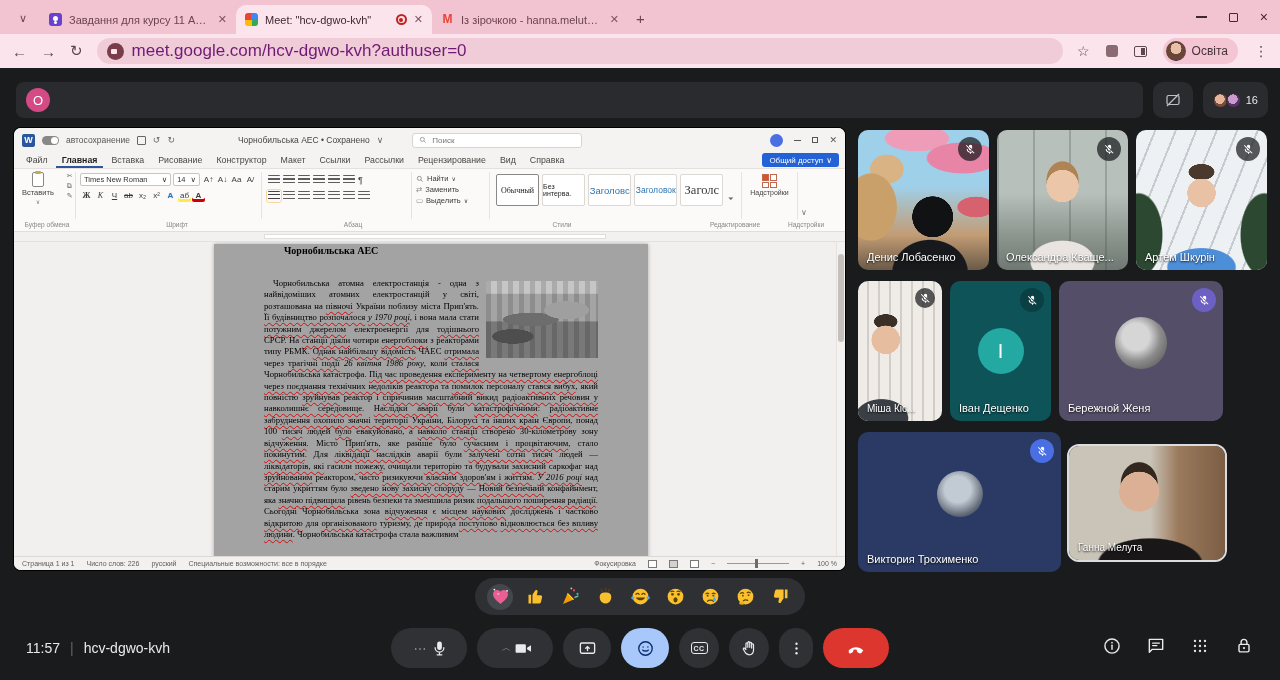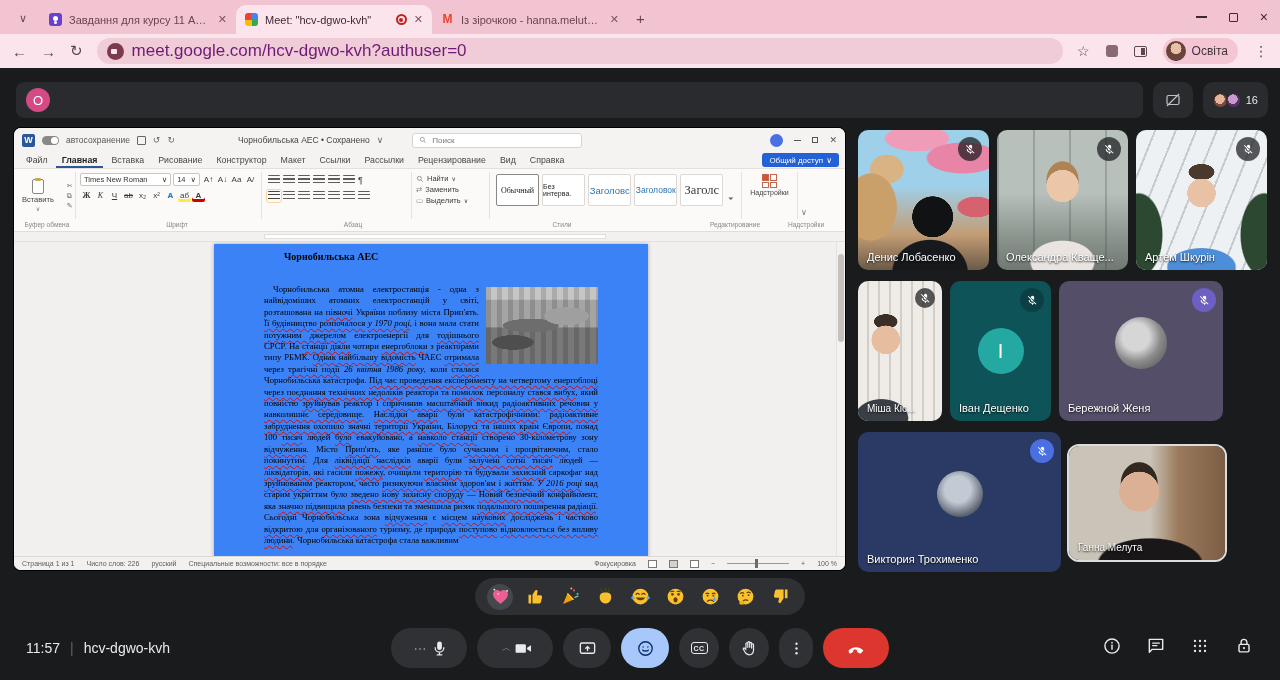--- a/index.html
+++ b/index.html
@@ -65,21 +65,21 @@
   .wwmin { width:7px; height:1px; background:#555; }
   .wwmax { width:6px; height:6px; border:1px solid #555; }
 
   .wmenu { height:17px; display:flex; align-items:center; padding:0 6px; gap:2px; background:#f5f3f1; border-bottom:1px solid #e3e0dd; flex:none; }
   .wmi { font-size:8.8px; color:#494745; padding:0 6px; line-height:16px; }
   .wmi.on { color:#1f1e1d; font-weight:bold; box-shadow:inset 0 -2px 0 #2b579a; }
   .wshare { margin-left:auto; height:14px; background:#2361d6; color:#fff; border-radius:3px; font-size:8px; display:flex; align-items:center; gap:3px; padding:0 7px; }
 
   .wribbon { height:52px; background:#fbfaf9; display:flex; padding:3px 4px 2px 4px; flex:none; }
   .rgroup { border-right:1px solid #e5e2df; padding:0 4px; display:flex; flex-direction:column; }
-  .rg-clip { width:58px; align-items:center; flex-direction:row; gap:13px; }
+  .rg-clip { width:58px; align-items:flex-start; flex-direction:row; gap:13px; }
   .pastebig { display:flex; flex-direction:column; align-items:center; gap:1px; font-size:7.5px; color:#444; }
   .clipic { width:12px; height:15px; border:1px solid #8a8886; border-radius:2px; background:#fff; position:relative; }
   .clipic::after { content:""; position:absolute; left:2px; top:-2px; width:6px; height:3px; background:#c8a856; border-radius:1px; }
   .clipsm { display:flex; flex-direction:column; gap:2px; font-size:7px; color:#666; }
   .rg-font { width:186px; }
   .fr1 { display:flex; gap:2px; align-items:center; height:15px; }
   .fontsel { width:92px; height:13px; border:1px solid #c9c5c1; border-radius:2px; font-size:7.5px; color:#333; display:flex; align-items:center; justify-content:space-between; padding:0 3px; background:#fff; }
   .sizesel { width:27px; height:13px; border:1px solid #c9c5c1; border-radius:2px; font-size:7.5px; color:#333; display:flex; align-items:center; justify-content:space-between; padding:0 3px; background:#fff; }
   .fr-extra, .fr2 { display:flex; gap:1px; align-items:center; height:16px; }
   .fbtn { min-width:13px; height:13px; display:flex; align-items:center; justify-content:center; font-size:8px; color:#3b3a39; border-radius:2px; padding:0 1px; }
@@ -114,21 +114,21 @@
   .addlbl { font-size:7px; color:#444; }
   .ribchev { width:12px; display:flex; align-items:flex-end; justify-content:center; font-size:8px; color:#777; padding-bottom:2px; }
 
   .rgl { height:11px; display:flex; font-size:6.6px; color:#8a8886; flex:none; background:#fbfaf9; border-bottom:1px solid #e0ddda; }
   .rgl span { text-align:center; }
 
   .wruler { height:10px; background:#f3f1ef; position:relative; flex:none; border-bottom:1px solid #e3e0dd; }
   .wruler::after { content:""; position:absolute; left:250px; width:340px; top:2px; bottom:2px; background:#fff; border:1px solid #e0ddda; }
 
   .docarea { flex:1; background:#f2f0ee; position:relative; overflow:hidden; }
-  .page { position:absolute; left:200px; top:2px; width:434px; bottom:-10px; background:#3b82f6; box-shadow:0 0 4px rgba(0,0,0,.3); padding:7px 50px 0 50px; }
+  .page { position:absolute; left:200px; top:2px; width:434px; bottom:-10px; background:#a3a3a3; box-shadow:0 0 4px rgba(0,0,0,.3); padding:1px 50px 0 50px; }
   .dtitle { font-family:"Liberation Serif",serif; font-weight:bold; font-size:10px; color:#000; margin-left:20px; margin-bottom:22px; }
   .dbody { font-family:"Liberation Serif",serif; font-size:8.7px; line-height:11.4px; color:#000; text-align:justify; text-indent:9px; }
   .dphoto { float:right; width:112px; height:77px; margin:3px 0 4px 7px; background:
       radial-gradient(ellipse 34px 12px at 24% 72%, #4e4e4e 0 60%, transparent 62%),
       radial-gradient(ellipse 40px 16px at 72% 38%, #9f9f9f 0 55%, transparent 57%),
       radial-gradient(ellipse 50px 12px at 40% 50%, #6d6d6d 0 55%, transparent 57%),
       repeating-linear-gradient(90deg, rgba(90,90,90,.35) 0 5px, rgba(150,150,150,.25) 5px 11px),
       linear-gradient(180deg, #d6d6d6 0 16%, #a9a9a9 17% 52%, #6f6f6f 53% 100%); }
   .misspell { text-decoration:underline wavy #cc1111; text-decoration-thickness:.8px; text-underline-offset:1.6px; }
   .it { font-style:italic; }

